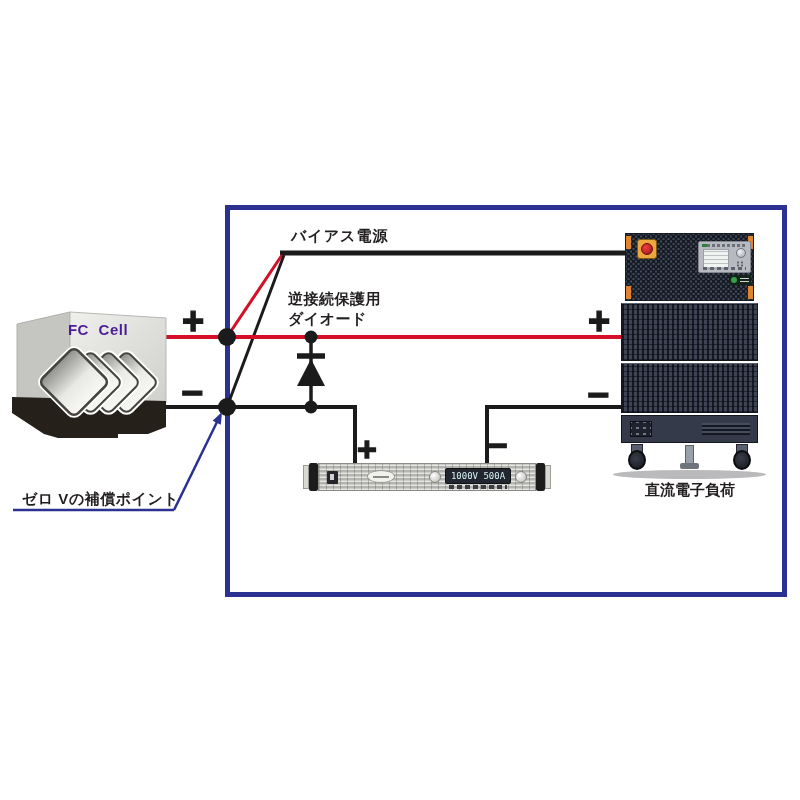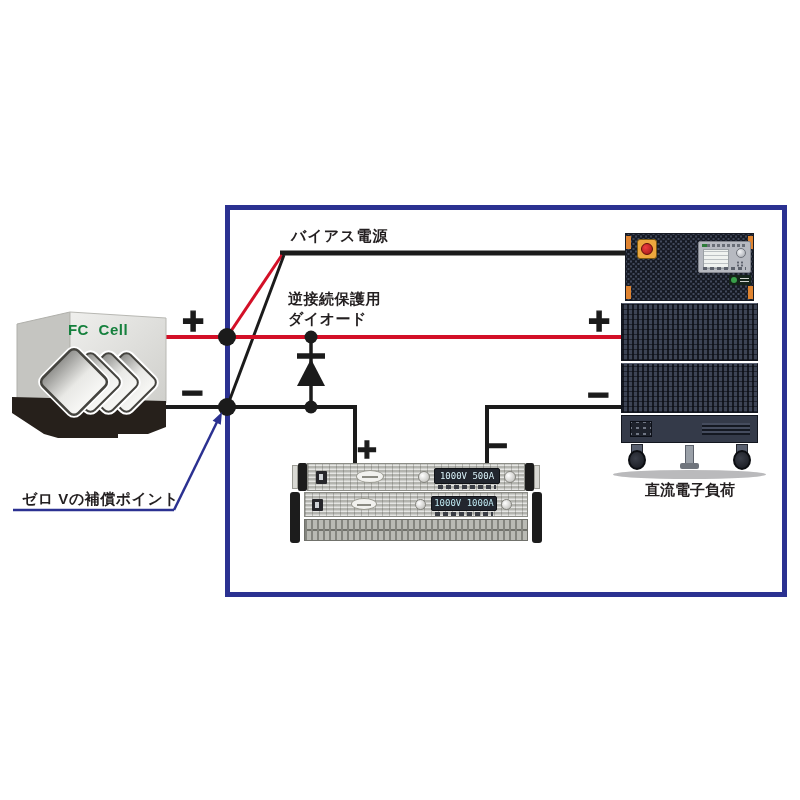--- a/index.html
+++ b/index.html
@@ -4,21 +4,21 @@
 <style>
   html,body{margin:0;padding:0;background:#ffffff;}
   body{font-family:"Liberation Sans", sans-serif;}
   .stage{position:relative;width:800px;height:800px;background:#fff;overflow:hidden;}
   .abs{position:absolute;}
   
   .lbl{position:absolute;color:#231f20;font-weight:700;white-space:nowrap;}
   .lbl-remote{left:291px;top:227px;font-size:15px;letter-spacing:1px;}
   .lbl-diode{left:288px;top:289px;font-size:15px;line-height:20px;letter-spacing:0.5px;}
   .lbl-zerov{left:22px;top:490px;font-size:15px;letter-spacing:0.5px;}
-  .lbl-fccell{left:54px;top:321px;width:88px;text-align:center;font-size:15px;font-weight:700;color:#15803d;word-spacing:5px;letter-spacing:0.5px;}
+  .lbl-fccell{left:54px;top:321px;width:88px;text-align:center;font-size:15px;font-weight:700;color:#4c1d95;word-spacing:5px;letter-spacing:0.5px;}
   .caption{position:absolute;color:#231f20;font-weight:700;text-align:center;}
   .cap-load{left:612px;top:480px;width:156px;font-size:15px;line-height:20px;}
   .cap-psu{left:320px;top:540px;width:200px;font-size:15px;line-height:21px;}
   .cap-psu .latin{font-size:15px;letter-spacing:0.5px;}
   .sign{position:absolute;width:34px;height:40px;line-height:40px;text-align:center;
         font-size:38px;font-weight:900;color:#1b1b1b;-webkit-text-stroke:1.3px #1b1b1b;}
   
   .load{position:absolute;left:621px;top:233px;width:137px;height:248px;}
   .load .s1{position:absolute;left:4px;right:4px;top:0;height:68px;background-color:#434a5c;
             background-image:radial-gradient(circle,#161a23 1.6px,transparent 1.9px),
@@ -61,21 +61,21 @@
   .wheel .tyre{position:absolute;left:0;top:6px;width:18px;height:20px;border-radius:50%;
                background:radial-gradient(circle at 40% 40%,#3a3e48,#15171d);border:2px solid #0b0d11;box-sizing:border-box;}
   .foot{position:absolute;left:64px;top:212px;width:9px;height:20px;background:#9aa0a8;border:1px solid #5c616b;box-sizing:border-box;}
   .footbase{position:absolute;left:59px;top:230px;width:19px;height:6px;background:#6f747c;border-radius:2px;}
   .loadshadow{position:absolute;left:-8px;top:237px;width:153px;height:9px;background:rgba(25,25,32,.30);border-radius:50%;}
   
   .psu-face{background-color:#c7c8c3;
             background-image:repeating-linear-gradient(90deg,rgba(70,70,64,.28) 0 1px,transparent 1px 7px),
                              repeating-linear-gradient(0deg,rgba(255,255,255,.55) 0 1px,rgba(110,110,104,.22) 2px 4px);
             border:1px solid #8b8c86;box-sizing:border-box;}
-  .psu{position:absolute;}
+  .psu{position:absolute;margin-left:11px;}
   .psu .handle{position:absolute;top:0;bottom:0;width:9px;background:#1c1c1c;border-radius:2px;}
   .psu .ear{position:absolute;top:2px;bottom:2px;width:6px;background:#d9d9d4;border:1px solid #9b9b94;box-sizing:border-box;}
   .psu .switch{position:absolute;width:11px;height:13px;background:#26262a;border-radius:1px;}
   .psu .switch::after{content:"";position:absolute;left:3px;top:3px;width:4px;height:6px;background:#cfd2d6;}
   .psu .oval{position:absolute;width:28px;height:13px;background:#f1f1ee;border:1px solid #98988f;border-radius:50%;box-sizing:border-box;}
   .psu .oval::after{content:"";position:absolute;left:5px;top:5px;right:5px;height:2px;background:#8a8a82;}
   .psu .disp{position:absolute;background:#22262e;border:1px solid #101216;border-radius:2px;color:#d8f1f8;
              font-family:"DejaVu Sans Mono", monospace;font-size:9px;text-align:center;box-sizing:border-box;}
   .psu .knob{position:absolute;width:12px;height:12px;border-radius:50%;
              background:radial-gradient(circle at 35% 35%,#ffffff,#b5b5b0);border:1px solid #83837d;box-sizing:border-box;}
@@ -193,33 +193,20 @@
       <div class="oval" style="left:48px;top:6px"></div>
       <div class="knob" style="left:110px;top:7px"></div>
       <div class="disp" style="left:126px;top:4px;width:66px;height:16px;line-height:14px">1000V 500A</div>
       <div class="knob" style="left:196px;top:7px"></div>
       <div class="btnrow" style="left:130px;top:21px;width:58px"></div>
     </div>
     <div class="handle" style="right:6px"></div>
     <div class="ear" style="right:0"></div>
   </div>
 
-  <div class="psu" style="left:290px;top:492px;width:252px;height:51px">
-    <div class="handle" style="left:0;width:10px;border-radius:3px"></div>
-    <div class="psu-face abs" style="left:14px;right:14px;top:0;height:25px">
-      <div class="switch" style="left:7px;top:6px;height:12px"></div>
-      <div class="oval" style="left:46px;top:5px;width:26px;height:12px"></div>
-      <div class="knob" style="left:110px;top:6px;width:11px;height:11px"></div>
-      <div class="disp" style="left:126px;top:3px;width:66px;height:15px;line-height:13px;color:#bfe9f2">1000V 1000A</div>
-      <div class="knob" style="left:196px;top:6px;width:11px;height:11px"></div>
-      <div class="btnrow" style="left:130px;top:19px;width:58px"></div>
-    </div>
-    <div class="grille abs" style="left:14px;right:14px;top:27px;bottom:2px"></div>
-    <div class="handle" style="right:0;width:10px;border-radius:3px"></div>
-  </div>
 
   <div class="sign" style="left:176px;top:301px">+</div>
   <div class="sign" style="left:175px;top:373px">−</div>
   <div class="sign" style="left:582px;top:301px">+</div>
   <div class="sign" style="left:581px;top:375px">−</div>
   <div class="sign" style="left:350px;top:429px;font-size:34px">+</div>
   <div class="sign" style="left:481px;top:425px;font-size:34px">−</div>
 
   <div class="lbl lbl-remote">バイアス電源</div>
   <div class="lbl lbl-zerov">ゼロ Vの補償ポイント</div>

